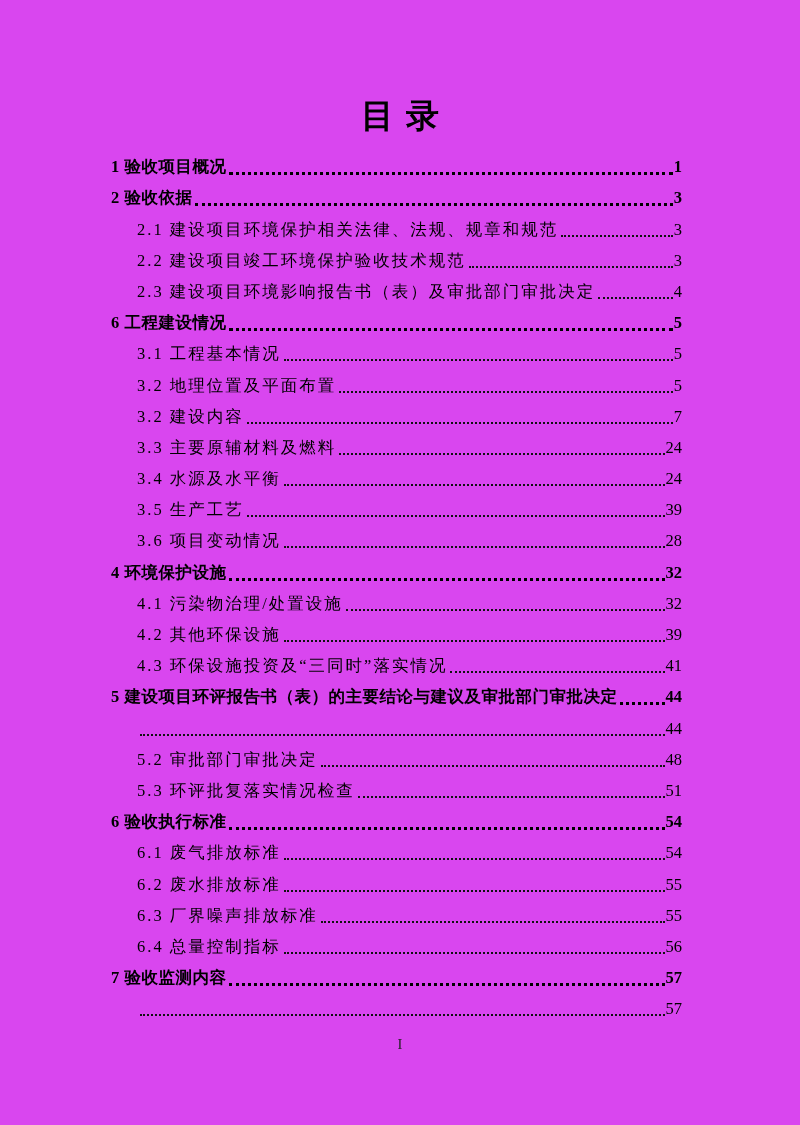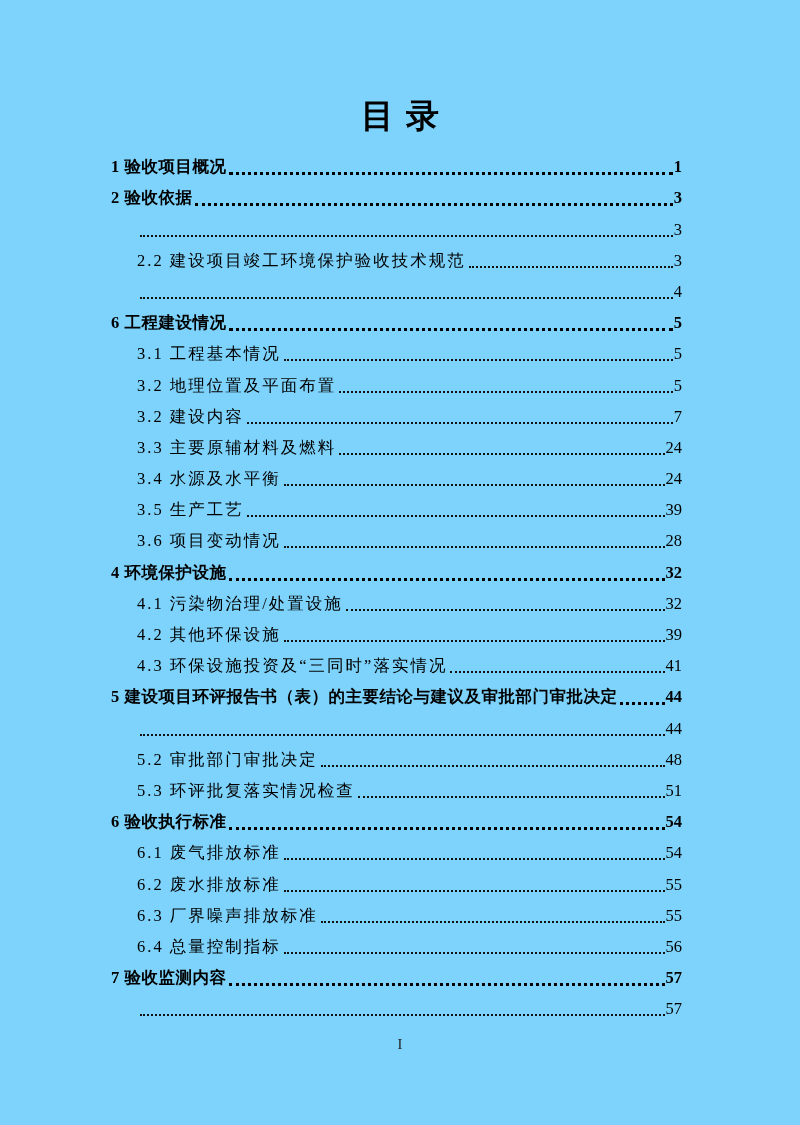--- a/index.html
+++ b/index.html
@@ -4,21 +4,21 @@
 <style>
   html, body {
     margin: 0;
     padding: 0;
     background: #ffffff;
   }
   .page {
     position: relative;
     width: 800px;
     height: 1125px;
-    background: #7dd3fc;
+    background: #d946ef;
     color: #000000;
     font-family: "Liberation Serif", "DejaVu Serif", serif;
     overflow: hidden;
   }
   .doc-title {
     position: absolute;
     top: 97px;
     left: 0;
     width: 100%;
     text-align: center;
@@ -94,29 +94,31 @@
     <span class="label">1 验收项目概况</span>
     <span class="leader"></span>
     <span class="pagenum">1</span>
   </div>
       <div class="toc-row lvl1">
     <span class="label">2 验收依据</span>
     <span class="leader"></span>
     <span class="pagenum">3</span>
   </div>
       <div class="toc-row lvl2">
+    <span class="label">2.1 建设项目环境保护相关法律、法规、规章和规范</span>
     <span class="leader"></span>
     <span class="pagenum">3</span>
   </div>
       <div class="toc-row lvl2">
     <span class="label">2.2 建设项目竣工环境保护验收技术规范</span>
     <span class="leader"></span>
     <span class="pagenum">3</span>
   </div>
       <div class="toc-row lvl2">
+    <span class="label">2.3 建设项目环境影响报告书（表）及审批部门审批决定</span>
     <span class="leader"></span>
     <span class="pagenum">4</span>
   </div>
       <div class="toc-row lvl1">
     <span class="label">6 工程建设情况</span>
     <span class="leader"></span>
     <span class="pagenum">5</span>
   </div>
       <div class="toc-row lvl2">
     <span class="label">3.1 工程基本情况</span>

